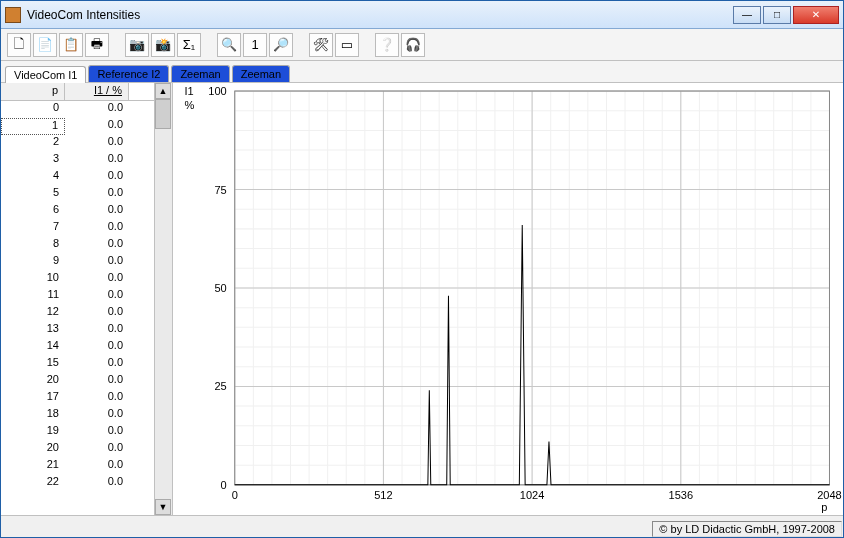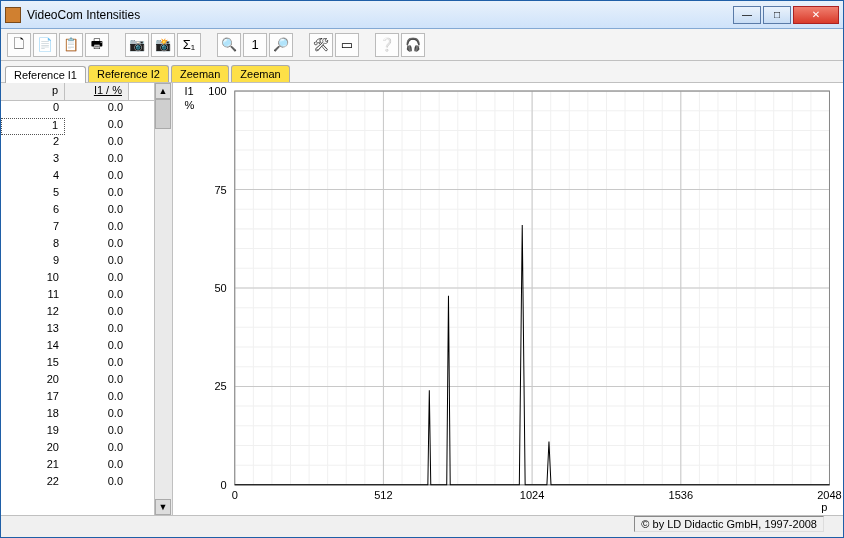--- a/index.html
+++ b/index.html
@@ -10,41 +10,41 @@
 .titlebar .title { flex: 1; color: #000; font-size: 12px; }
 .winbtns { display: flex; gap: 2px; }
 .winbtn { width: 28px; height: 18px; border: 1px solid #5a7ba8; background: linear-gradient(#eaf2fb,#c8ddf5); font-size: 10px; text-align: center; line-height: 16px; cursor: pointer; }
 .winbtn.close { width: 46px; background: linear-gradient(#f08070,#d93a2a); color: #fff; border-color: #a22; }
 
 .toolbar { height: 32px; background: #f4f4f4; border-bottom: 1px solid #c0c0c0; display: flex; align-items: center; padding: 0 6px; gap: 2px; }
 .tbtn { width: 24px; height: 24px; border: 1px solid #bbb; background: #fdfdfd; cursor: pointer; display: flex; align-items: center; justify-content: center; font-size: 13px; }
 .tsep { width: 12px; }
 
 .tabbar { height: 22px; background: #f4f4f4; display: flex; align-items: flex-end; padding-left: 4px; gap: 0; border-bottom: 1px solid #c0c0c0; }
-.tab { padding: 2px 8px; border: 1px solid #aaa; border-bottom: none; background: #fde047; cursor: pointer; font-size: 11px; border-radius: 3px 3px 0 0; margin-right: 2px; }
+.tab { padding: 2px 8px; border: 1px solid #aaa; border-bottom: none; background: #1d4ed8; cursor: pointer; font-size: 11px; border-radius: 3px 3px 0 0; margin-right: 2px; }
 .tab.active { background: #fff; position: relative; top: 1px; }
 
 .content { flex: 1; display: flex; background: #fff; overflow: hidden; }
 .datapane { width: 172px; border-right: 1px solid #c0c0c0; display: flex; flex-direction: column; }
 .datahdr { display: flex; height: 18px; border-bottom: 1px solid #c0c0c0; }
 .datahdr div { border-right: 1px solid #c0c0c0; background: #f0f0f0; text-align: right; padding: 1px 6px; font-size: 11px; }
 .datahdr .c1 { width: 64px; }
 .datahdr .c2 { width: 64px; text-decoration: underline; }
 .datarows { flex: 1; overflow: hidden; }
 .datarow { display: flex; height: 17px; }
 .datarow div { width: 64px; text-align: right; padding: 0 6px; font-size: 11px; }
 .datarow.sel .c1 { border: 1px dotted #555; }
 .scrollcol { width: 18px; background: #eaeaea; border-left: 1px solid #c0c0c0; position: relative; }
 .scrollbtn { width: 16px; height: 16px; background: #ddd; border: 1px solid #aaa; position: absolute; left: 0; font-size: 9px; text-align: center; line-height: 14px; cursor: pointer; }
 .scrollbtn.up { top: 0; }
 .scrollbtn.dn { bottom: 0; }
 .thumb { position: absolute; left: 0; top: 16px; width: 16px; height: 30px; background: #cfcfcf; border: 1px solid #aaa; cursor: pointer; }
 
 .plotpane { flex: 1; position: relative; background: #fff; }
-.statusbar { height: 22px; border-top: 1px solid #c0c0c0; background: #f0f0f0; display: flex; align-items: flex-start; justify-content: flex-end; padding: 0 19px; font-size: 11px; }
+.statusbar { height: 22px; border-top: 1px solid #c0c0c0; background: #f0f0f0; display: flex; align-items: flex-end; justify-content: flex-end; padding: 0 1px; font-size: 11px; }
 .statusbar .seg { border: 1px inset #ddd; padding: 1px 6px; }
 svg text { font-family: "Segoe UI", Arial, sans-serif; font-size: 11px; }
 </style>
 </head>
 <body>
 
 <div class="window">
   <div class="titlebar">
     <div class="icon"></div>
     <div class="title">VideoCom Intensities</div>
@@ -70,21 +70,21 @@
       <div class="tbtn">🔎</div>
       <div class="tsep"></div>
       <div class="tbtn">🛠</div>
       <div class="tbtn">▭</div>
       <div class="tsep"></div>
       <div class="tbtn">❔</div>
       <div class="tbtn">🎧</div>
     </div>
 
   <div class="tabbar" id="tabbar">
-      <div class="tab active">Reference I1</div>
+      <div class="tab active">VideoCom I1</div>
       <div class="tab">Reference I2</div>
       <div class="tab">Zeeman</div>
       <div class="tab">Zeeman</div>
     </div>
 
   <div class="content">
     <div class="datapane">
       <div style="display:flex; flex:1; overflow:hidden;">
         <div style="flex:1; display:flex; flex-direction:column;">
           <div class="datahdr">

